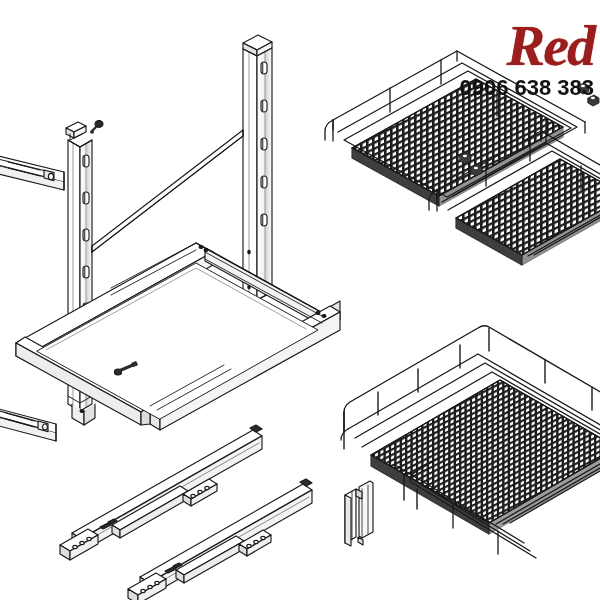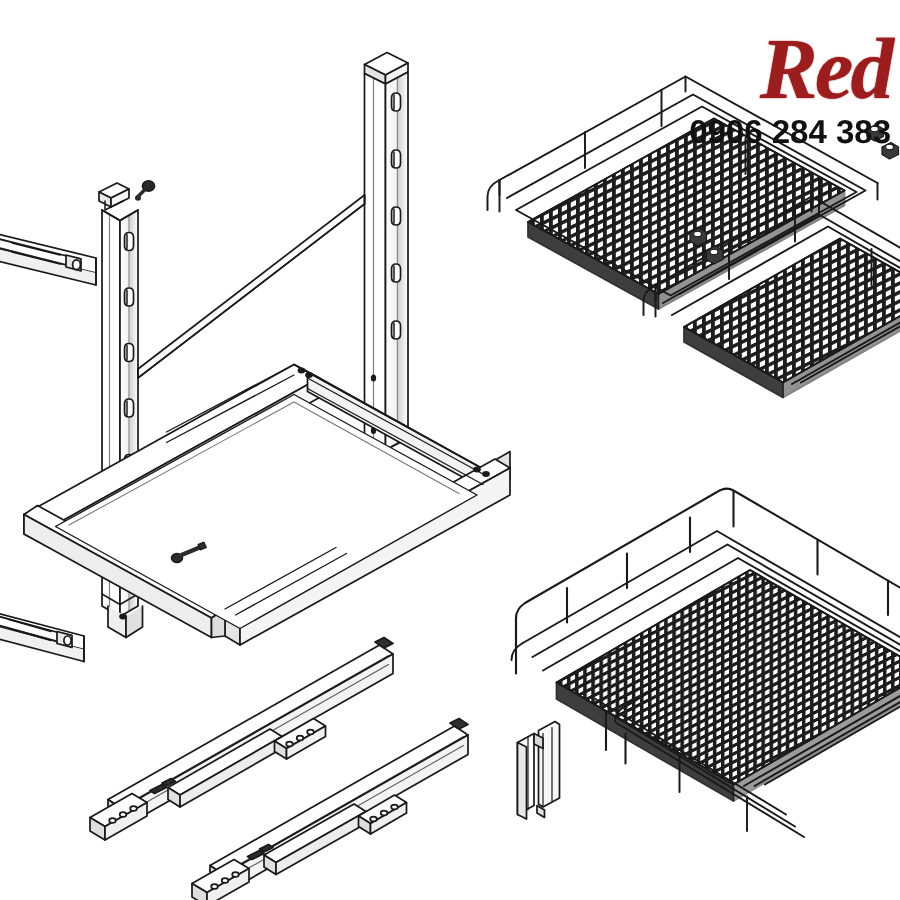--- a/index.html
+++ b/index.html
@@ -398,16 +398,16 @@
         <path d="M636,430 l8,-4 l4,2 l0,7 l-8,4 l-4,-2 z" fill="#e6e6e6" stroke-width=".9"></path>
         <ellipse cx="640" cy="449" rx="2.4" ry="1.8" fill="#2c2c2c" stroke="none"></ellipse>
         <ellipse cx="640" cy="462" rx="2.4" ry="1.8" fill="#2c2c2c" stroke="none"></ellipse>
       </g>
 
     </g>
   </svg>
 
   <div id="watermark">
     <div id="wm-red">Red</div>
-    <div id="wm-phone">0906 284 383</div>
+    <div id="wm-phone">0906 638 383</div>
   </div>
 
 </div>
 
 </body></html>

